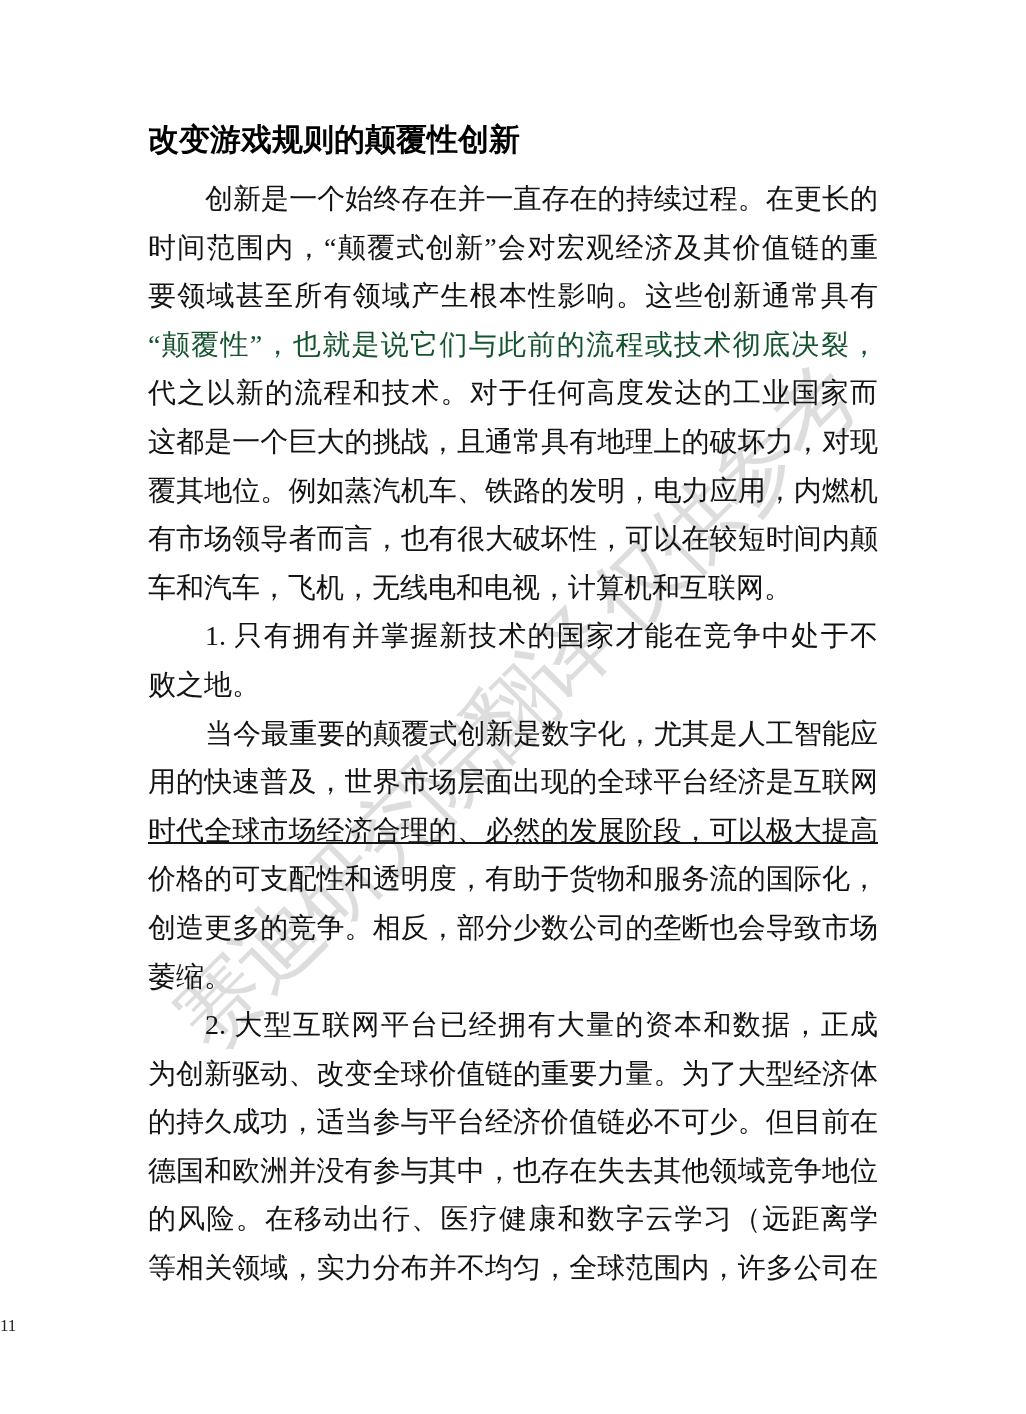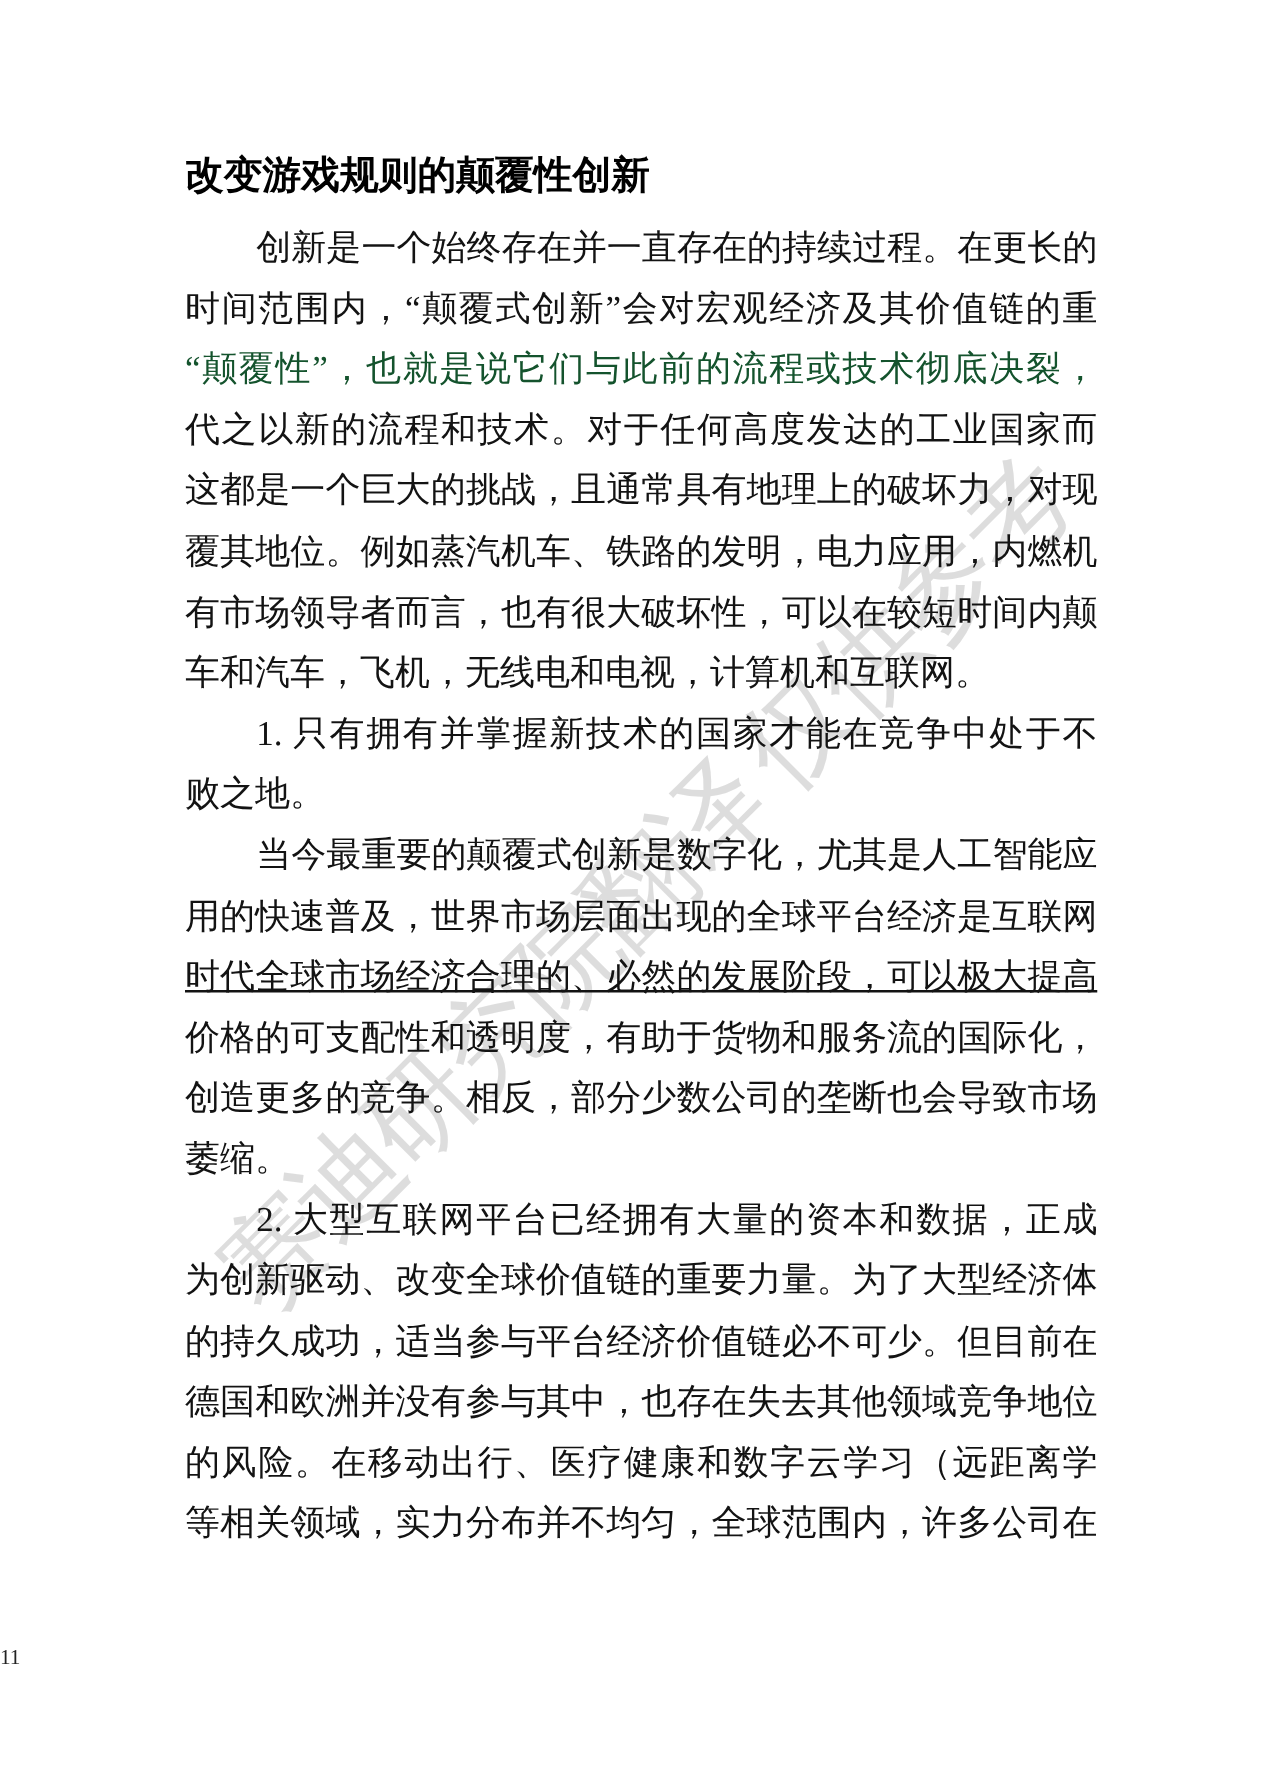--- a/index.html
+++ b/index.html
@@ -83,20 +83,21 @@
 <div class="page" style="background: rgb(255, 255, 255);">
 
   <div class="watermark" style="color: rgb(195, 195, 195);">赛迪研究院翻译 仅供参考</div>
 
   <div class="content">
     <h1 class="heading">改变游戏规则的颠覆性创新</h1>
 
     <div class="body-lines">
         <div class="line indent" style="color: rgb(19, 19, 19);">创新是一个始终存在并一直存在的持续过程。在更长的</div>
         <div class="line" style="color: rgb(19, 19, 19);">时间范围内，“颠覆式创新”会对宏观经济及其价值链的重</div>
+        <div class="line" style="color: rgb(19, 19, 19);">要领域甚至所有领域产生根本性影响。这些创新通常具有</div>
         <div class="line" style="color: #14532d;">“颠覆性”，也就是说它们与此前的流程或技术彻底决裂，</div>
         <div class="line" style="color: rgb(19, 19, 19);">代之以新的流程和技术。对于任何高度发达的工业国家而言，</div>
         <div class="line" style="color: rgb(19, 19, 19);">这都是一个巨大的挑战，且通常具有地理上的破坏力，对现</div>
         <div class="line" style="color: rgb(19, 19, 19);">覆其地位。例如蒸汽机车、铁路的发明，电力应用，内燃机</div>
         <div class="line" style="color: rgb(19, 19, 19);">有市场领导者而言，也有很大破坏性，可以在较短时间内颠</div>
         <div class="line end" style="color: rgb(19, 19, 19);">车和汽车，飞机，无线电和电视，计算机和互联网。</div>
         <div class="line indent" style="color: rgb(19, 19, 19);">1. 只有拥有并掌握新技术的国家才能在竞争中处于不</div>
         <div class="line end" style="color: rgb(19, 19, 19);">败之地。</div>
         <div class="line indent" style="color: rgb(19, 19, 19);">当今最重要的颠覆式创新是数字化，尤其是人工智能应</div>
         <div class="line" style="color: rgb(19, 19, 19);">用的快速普及，世界市场层面出现的全球平台经济是互联网</div>

